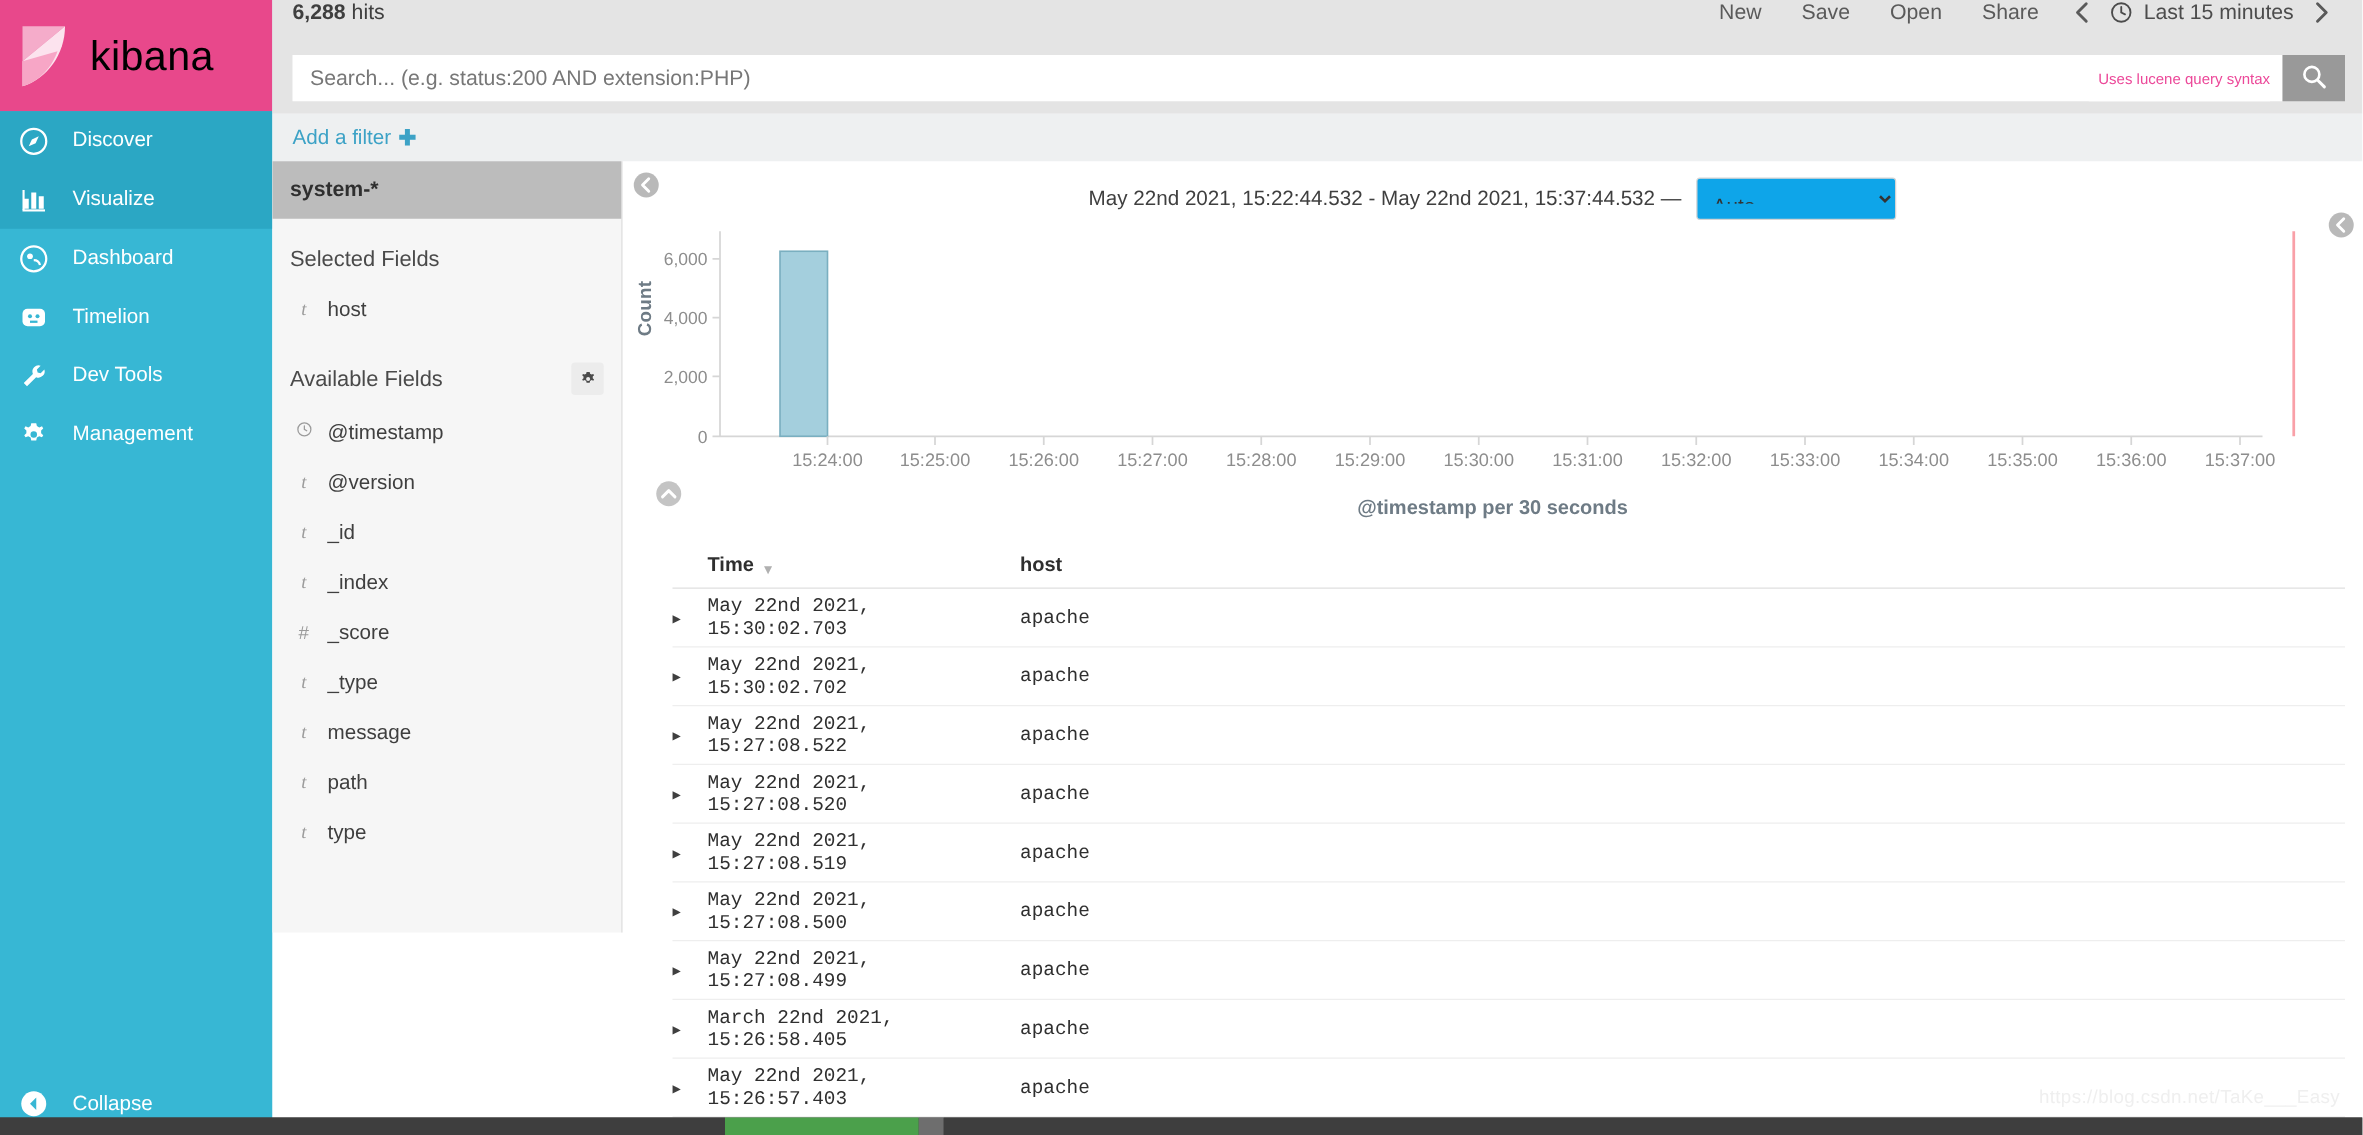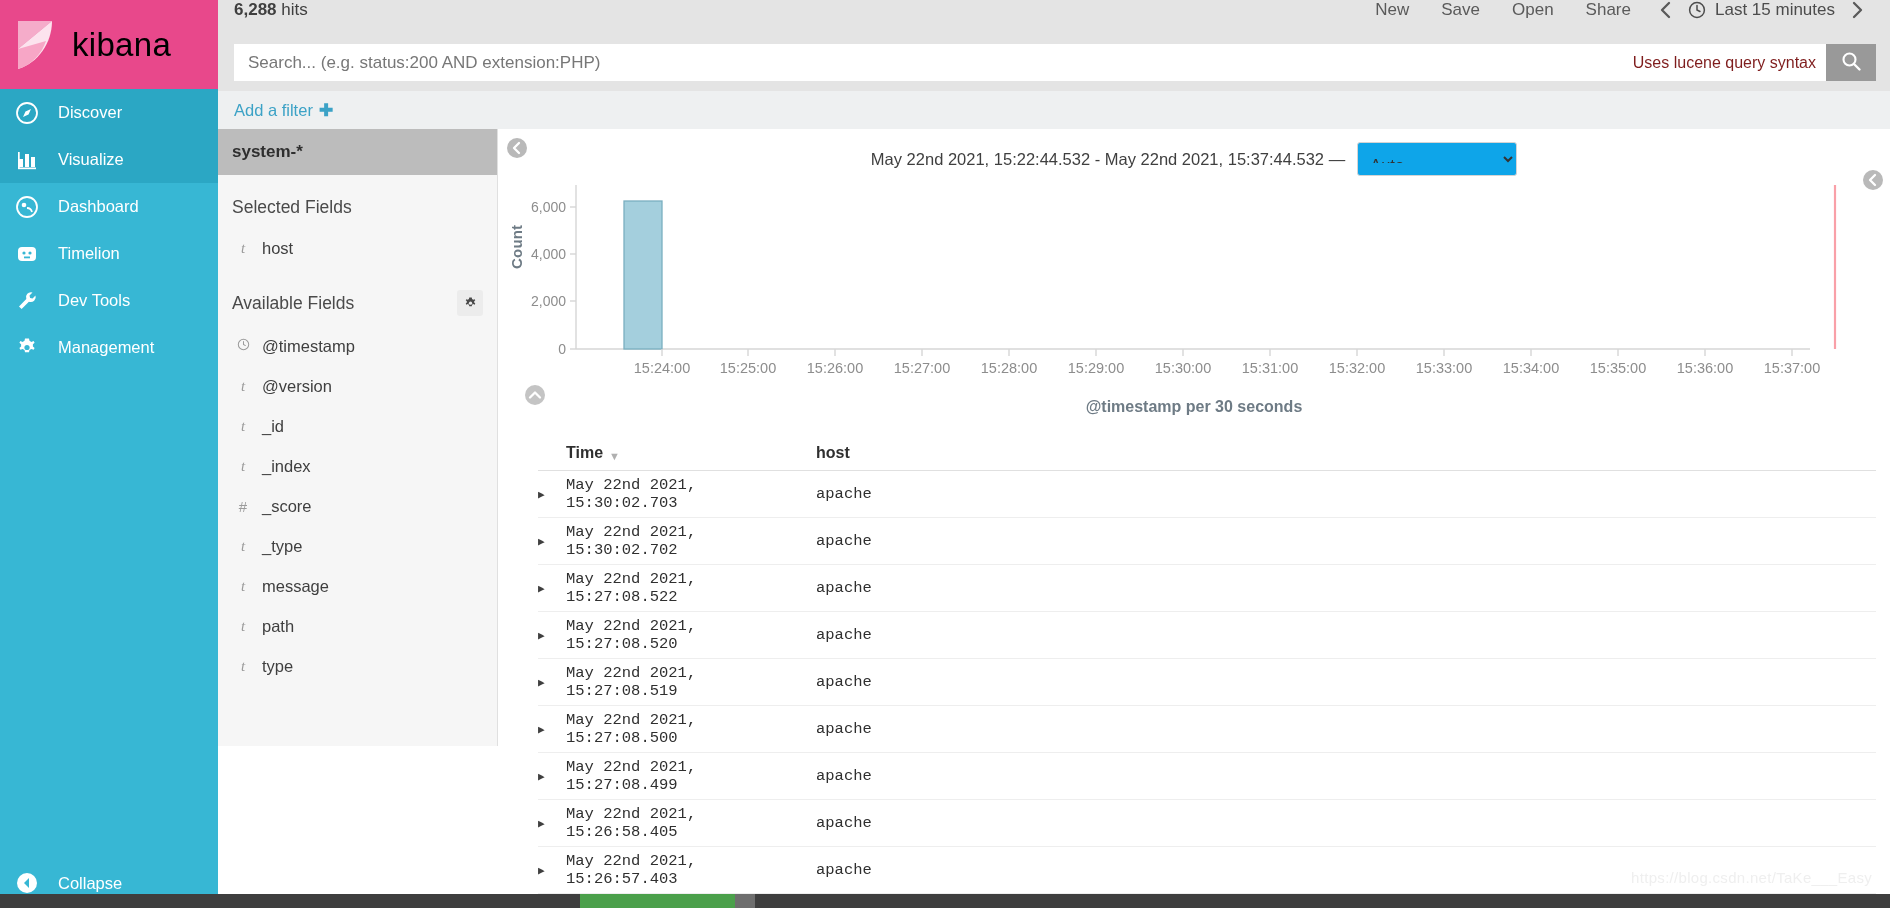--- a/index.html
+++ b/index.html
@@ -87,21 +87,21 @@
   .query-input {
     flex: 1 1 auto; height: 37px; border: none; background: #fff;
     padding: 16px 14px; font-size: 17px; color: #3f3f3f;
     font-family: "Liberation Sans", sans-serif;
     outline: none;
   }
   .query-input::placeholder { color: #777; }
   .lucene-hint {
     position: absolute; right: 60px; top: 0; height: 37px;
     display: flex; align-items: center;
-    font-size: 16px; color: #7f1d1d; cursor: pointer; background: #fff; padding-left: 8px;
+    font-size: 12px; color: #ec4899; cursor: pointer; background: #fff; padding-left: 8px;
   }
   .search-btn {
     width: 50px; height: 37px; background: #999999; border: none;
     display: flex; align-items: center; justify-content: center;
     cursor: pointer;
   }
 
   .filterbar {
     height: 38px; background: #eef0f1;
     display: flex; align-items: center; padding-left: 16px;
@@ -566,21 +566,21 @@
             <span class="col-time">May 22nd 2021, 15:27:08.500</span>
             <span class="col-host">apache</span>
           </div>
           <div class="doc-row">
             <span class="col-caret"><span class="row-caret">▶</span></span>
             <span class="col-time">May 22nd 2021, 15:27:08.499</span>
             <span class="col-host">apache</span>
           </div>
           <div class="doc-row">
             <span class="col-caret"><span class="row-caret">▶</span></span>
-            <span class="col-time">May 22nd 2021, 15:26:58.405</span>
+            <span class="col-time">March 22nd 2021, 15:26:58.405</span>
             <span class="col-host">apache</span>
           </div>
           <div class="doc-row">
             <span class="col-caret"><span class="row-caret">▶</span></span>
             <span class="col-time">May 22nd 2021, 15:26:57.403</span>
             <span class="col-host">apache</span>
           </div>
         </div>
 
         <div class="watermark">https://blog.csdn.net/TaKe___Easy</div>

